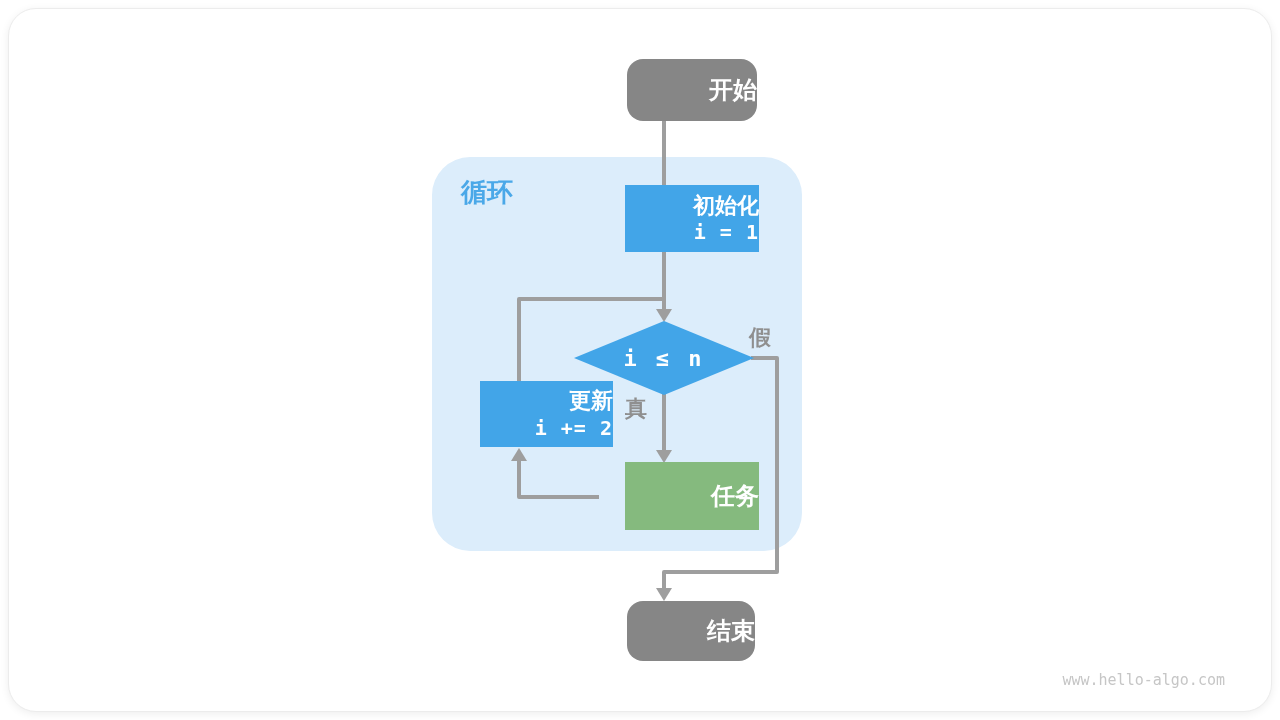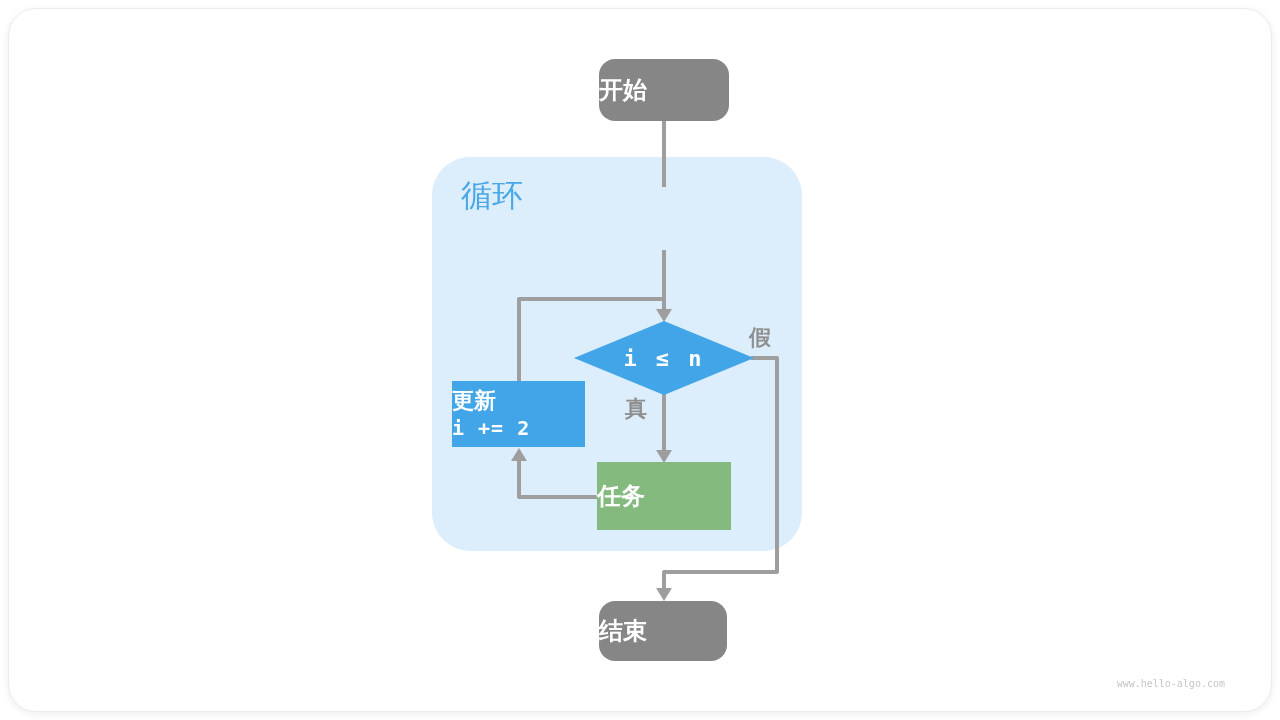--- a/index.html
+++ b/index.html
@@ -21,48 +21,49 @@
   .loop-container {
     position: absolute;
     left: 423px; top: 148px;
     width: 370px; height: 394px;
     background: var(--loop-bg, #DCEDFB);
     border-radius: 38px;
   }
   .loop-label {
     position: absolute;
     left: 452px; top: 166px;
-    font-size: 31px;
-    font-weight: 400;
+    font-size: 26px;
+    font-weight: 700;
     color: var(--loop-label, #4AA8E8);
   }
   svg.connectors {
     position: absolute;
     left: 0; top: 0;
     width: 1280px; height: 720px;
   }
   svg.connectors path {
     fill: none;
     stroke: var(--connector, #9E9E9E);
     stroke-width: 4;
     stroke-linejoin: round;
   }
   svg.connectors polygon.arrowhead { fill: var(--connector, #9E9E9E); }
   svg.connectors polygon.diamond   { fill: var(--node-blue, #42A5E8); }
 
   .node {
     position: absolute;
     display: flex;
     flex-direction: column;
-    align-items: flex-start;
+    align-items: flex-end;
     justify-content: center;
     color: #ffffff;
     font-weight: 700;
     text-align: center;
     line-height: 1.25;
+    margin-left: 28px;
   }
   .node.rounded { border-radius: 16px; background: var(--node-gray, #868686); font-size: 24px; }
   .node.blue    { background: var(--node-blue, #42A5E8); font-size: 22px; }
   .node.green   { background: var(--node-green, #85BA7E); font-size: 24px; }
 
   .node-start  { left: 590px; top: 50px;  width: 130px; height: 62px; }
   .node-init   { left: 588px; top: 176px; width: 134px; height: 67px; }
   .node-update { left: 443px; top: 372px; width: 133px; height: 66px; }
   .node-task   { left: 588px; top: 453px; width: 134px; height: 68px; }
   .node-end    { left: 590px; top: 592px; width: 128px; height: 60px; }
@@ -91,21 +92,21 @@
     font-weight: 700;
     color: var(--branch-label, #8F8F8F);
   }
   .branch-true  { left: 616px; top: 385px; }
   .branch-false { left: 740px; top: 314px; }
 
   .watermark {
     position: absolute;
     right: 46px; bottom: 22px;
     font-family: "DejaVu Sans Mono", monospace;
-    font-size: 10px;
+    font-size: 15px;
     color: var(--watermark, #C6C6C6);
   }
 </style>
 </head>
 <body>
 
 <div class="card">
 
   <div class="loop-container"></div>
   <div class="loop-label">循环</div>
@@ -127,20 +128,24 @@
     <path d="M742 349 H768 V563 H655 V580"></path>
     <polygon class="arrowhead" points="655,592 647,579 663,579"></polygon>
 
     <polygon class="diamond" points="565,349 655,312 745,349 655,386"></polygon>
   </svg>
 
   <div class="node rounded node-start">
     <span>开始</span>
   </div>
 
+  <div class="node blue node-init">
+    <span>初始化</span>
+    <span class="code">i = 1</span>
+  </div>
 
   <div class="condition-text">i ≤ n</div>
 
   <div class="branch-label branch-true">真</div>
   <div class="branch-label branch-false">假</div>
 
   <div class="node blue node-update">
     <span>更新</span>
     <span class="code">i += 2</span>
   </div>

